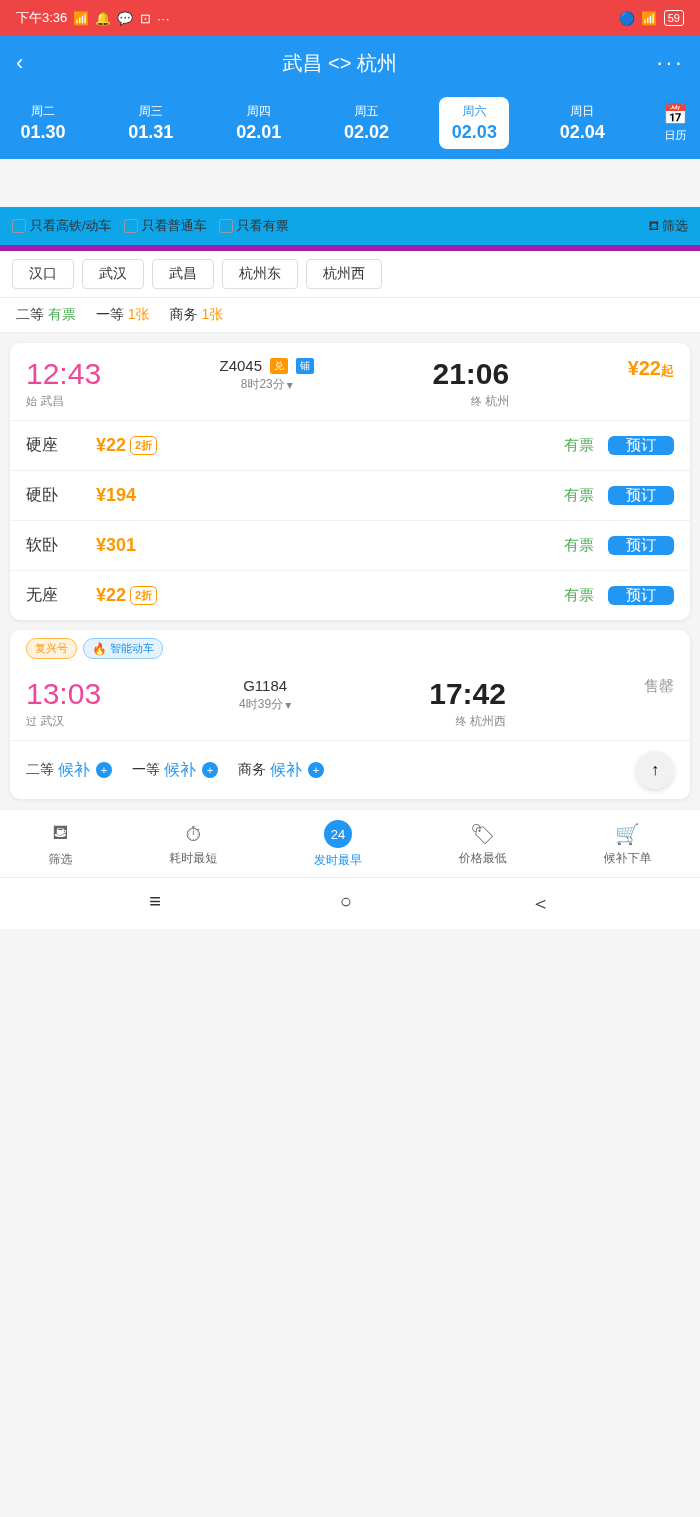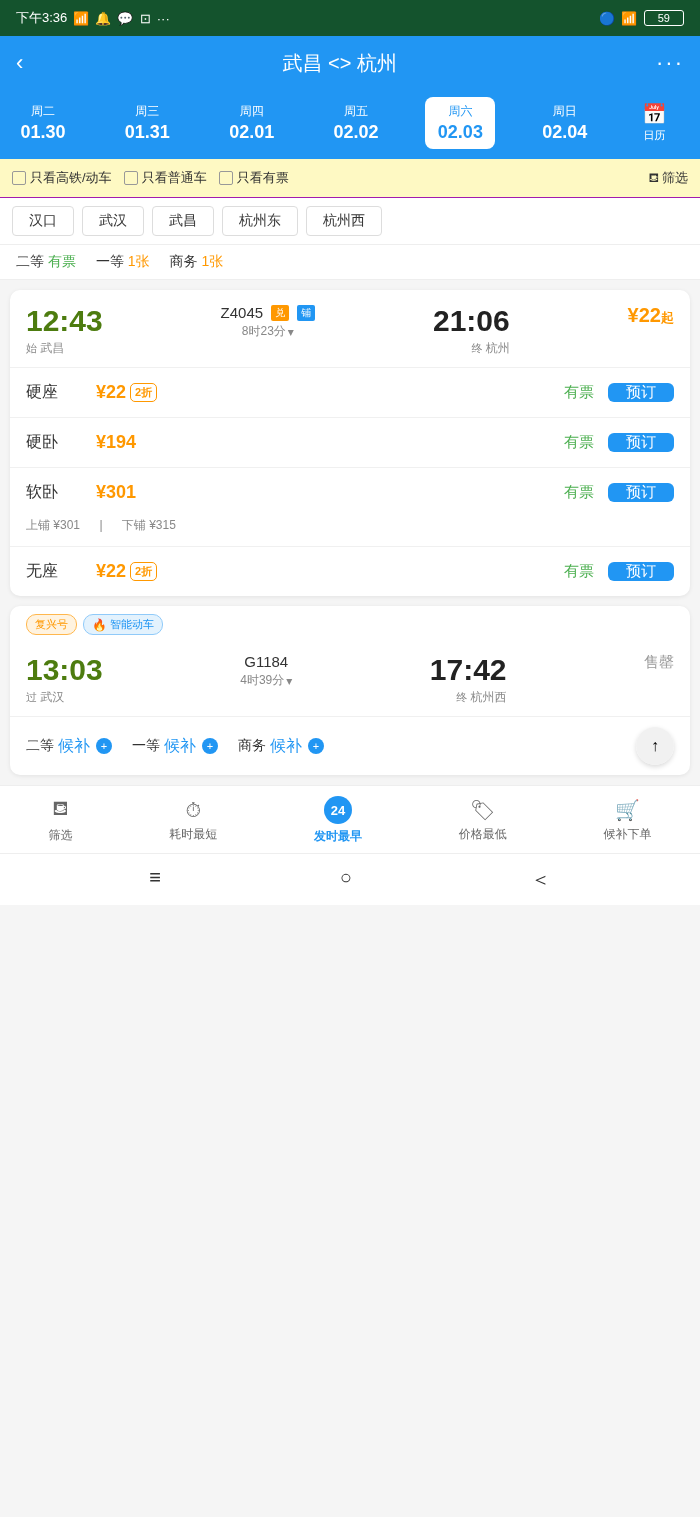--- a/index.html
+++ b/index.html
@@ -1,33 +1,33 @@
 <!DOCTYPE html>
 <html><head>
   <meta charset="utf-8">
   <meta name="viewport" content="width=700">
   <style>
     * { margin: 0; padding: 0; box-sizing: border-box; }
     body { font-family: -apple-system, 'PingFang SC', 'Microsoft YaHei', sans-serif; background: #f5f5f5; width: 700px; }
 
     
     .status-bar {
-      background: #14532d;
+      background: #ef4444;
       color: white;
       display: flex;
       justify-content: space-between;
       align-items: center;
       padding: 8px 16px;
       font-size: 13px;
       height: 36px;
     }
     .status-left { display: flex; align-items: center; gap: 6px; }
     .status-right { display: flex; align-items: center; gap: 6px; }
     .battery-box {
-      border: 1.5px solid white; border-radius: 3px; padding: 1px 13px;
+      border: 1.5px solid white; border-radius: 3px; padding: 1px 3px;
       font-size: 11px; position: relative;
     }
 
     
     .header {
       background: #2196F3;
       color: white;
       display: flex;
       justify-content: space-between;
       align-items: center;
@@ -37,21 +37,21 @@
     .header-title { font-size: 20px; font-weight: 500; }
     .header-back { font-size: 22px; cursor: pointer; }
     .header-more { font-size: 22px; letter-spacing: 2px; }
 
     
     .date-picker {
       background: #2196F3;
       display: flex;
       justify-content: space-between;
       align-items: center;
-      padding: 6px 25px 10px 8px;
+      padding: 6px 4px 10px 8px;
     }
     .date-item {
       display: flex;
       flex-direction: column;
       align-items: center;
       color: white;
       padding: 6px 10px;
       border-radius: 8px;
       cursor: pointer;
       min-width: 70px;
@@ -68,27 +68,28 @@
       align-items: center;
       color: white;
       padding: 6px 8px;
       cursor: pointer;
     }
     .calendar-icon { font-size: 20px; }
     .calendar-label { font-size: 11px; margin-top: 2px; }
 
     
     .filter-bar {
-      background: #fef9c3;
+      background: #0ea5e9;
       display: flex;
       align-items: center;
       padding: 10px 12px;
       gap: 12px;
-      border-bottom: 1px solid #a21caf;
+      border-bottom: 6px solid #a21caf;
       flex-wrap: wrap;
+      margin-top: 48px;
     }
     .filter-checkbox {
       display: flex;
       align-items: center;
       gap: 4px;
       font-size: 13px;
       color: #333;
       cursor: pointer;
     }
     .checkbox {
@@ -144,21 +145,21 @@
       box-shadow: 0 1px 4px rgba(0,0,0,0.08);
     }
 
     
     .train-header {
       display: flex;
       align-items: flex-start;
       padding: 14px 16px 10px 16px;
       justify-content: space-between;
     }
-    .train-depart { font-size: 30px; font-weight: bold; color: #4d7c0f; }
+    .train-depart { font-size: 30px; font-weight: normal; color: #ec4899; }
     .train-origin { font-size: 12px; color: #888; margin-top: 2px; }
     .origin-label { color: #888; font-size: 11px; }
     .train-middle { display: flex; flex-direction: column; align-items: center; }
     .train-number { font-size: 15px; font-weight: 500; color: #333; display: flex; align-items: center; gap: 8px; }
     .train-duration { font-size: 12px; color: #888; margin-top: 2px; display: flex; align-items: center; gap: 2px; }
     .tag-yellow { background: #FF9800; color: white; font-size: 10px; padding: 1px 4px; border-radius: 2px; }
     .tag-blue { background: #2196F3; color: white; font-size: 10px; padding: 1px 4px; border-radius: 2px; }
     .train-arrive { font-size: 30px; font-weight: bold; color: #222; text-align: right; }
     .train-dest { font-size: 12px; color: #888; margin-top: 2px; text-align: right; }
     .train-price { font-size: 20px; font-weight: bold; color: #FF9800; text-align: right; }
@@ -210,21 +211,21 @@
     }
     .nav-item {
       display: flex;
       flex-direction: column;
       align-items: center;
       gap: 4px;
       font-size: 12px;
       color: #666;
       cursor: pointer;
     }
-    .nav-item.active { color: #2196F3; font-weight: bold; }
+    .nav-item.active { color: #2196F3; }
     .nav-icon { font-size: 20px; }
 
     
     .sys-nav {
       background: white;
       display: flex;
       justify-content: space-around;
       padding: 12px 60px;
       border-top: 1px solid #eee;
     }
@@ -382,25 +383,20 @@
     <span class="seat-avail">有票</span>
     <button class="book-btn">预订</button>
   </div>
 
   <div class="seat-row">
     <span class="seat-name">软卧</span>
     <span class="seat-price">¥301</span>
     <span class="seat-avail">有票</span>
     <button class="book-btn">预订</button>
   </div>
-  <div class="seat-sub-info">
-    <span>上铺 ¥301</span>
-    <span>|</span>
-    <span>下铺 ¥315</span>
-  </div>
 
   <div class="seat-row">
     <span class="seat-name">无座</span>
     <span class="seat-price">
       <span>¥22</span>
       <span class="discount-tag">2折</span>
     </span>
     <span class="seat-avail">有票</span>
     <button class="book-btn">预订</button>
   </div>

